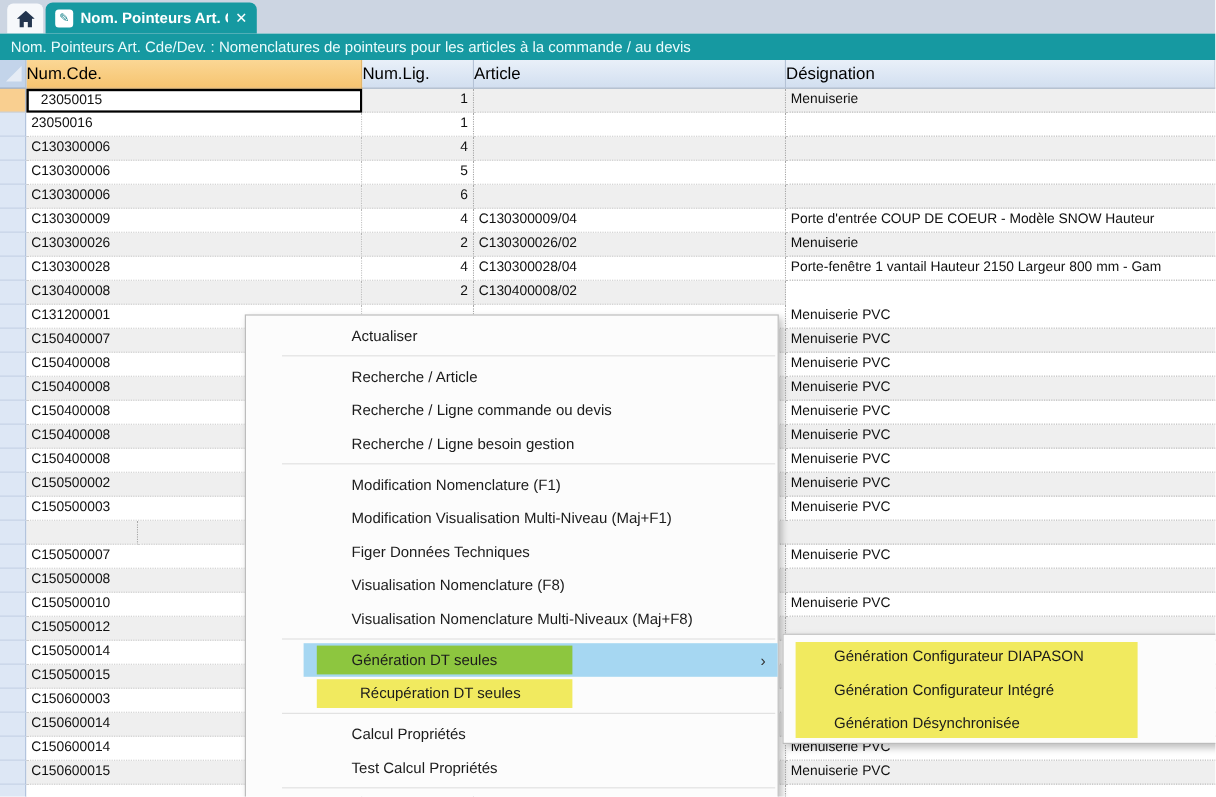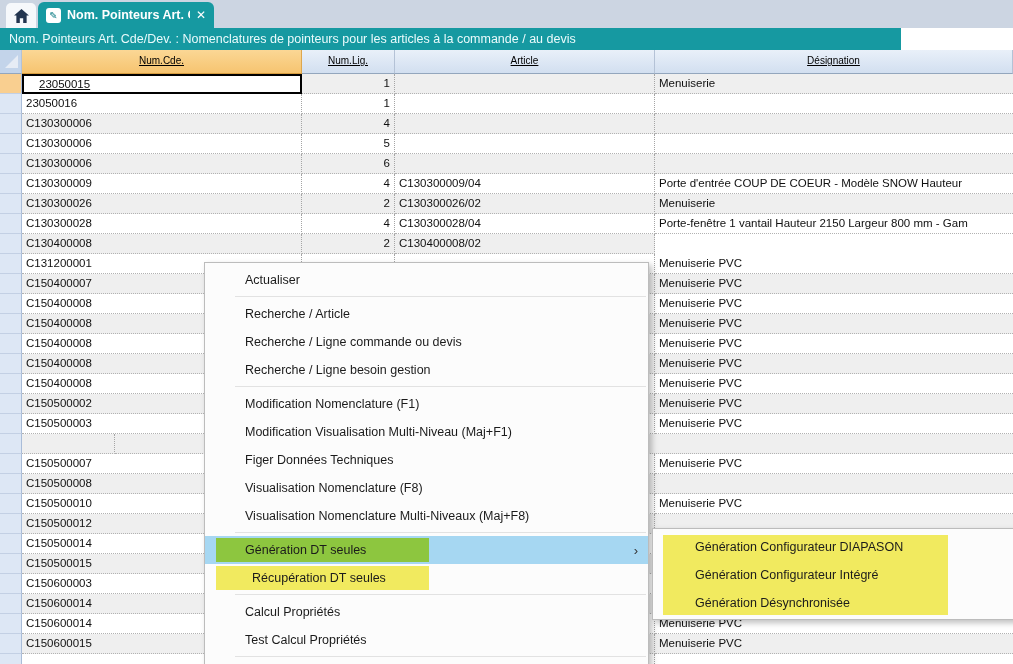--- a/index.html
+++ b/index.html
@@ -11,28 +11,28 @@
   .home-tab{position:absolute;left:6px;top:3px;width:30px;height:25px;background:#f6f8fb;
     border-radius:5px 5px 0 0;display:flex;align-items:center;justify-content:center;cursor:default;}
   .active-tab{position:absolute;left:38px;top:2px;width:176px;height:26px;background:var(--teal);
     border-radius:6px 6px 0 0;display:flex;align-items:center;color:#fff;padding:0 8px;box-sizing:border-box;}
   .edit-ico{width:15px;height:15px;background:#fff;border-radius:3px;margin-right:6px;flex:0 0 auto;
     display:flex;align-items:center;justify-content:center;font-size:10px;color:#0d7d85;font-weight:bold;}
   .tab-label{font-size:12.5px;font-weight:bold;white-space:nowrap;overflow:hidden;flex:1;}
   .tab-close{font-size:12px;margin-left:6px;color:#fff;flex:0 0 auto;}
 
   
-  .titlebar{position:absolute;left:0;top:28px;width:901px;height:22px;background:var(--teal);
+  .titlebar{position:absolute;left:0;top:28px;width:1013px;height:22px;background:var(--teal);
     color:#eafbfc;font-size:12.5px;line-height:22px;padding-left:9px;box-sizing:border-box;white-space:nowrap;}
 
   
   .thead{position:absolute;left:0;top:50px;width:1013px;height:24px;display:flex;}
-  .th{box-sizing:border-box;font-size:10px;color:#000;text-align:center;line-height:22px;
+  .th{box-sizing:border-box;font-size:14px;color:#000;text-align:left;line-height:22px;
     background:linear-gradient(#e9f0f9,#d2dff0);border-right:1px solid #b4c2d6;border-bottom:1px solid #93a6bd;
-    white-space:nowrap;overflow:hidden;text-decoration:underline;}
+    white-space:nowrap;overflow:hidden;}
   .th.corner{background:#c3d4ea;position:relative;}
   .th.corner .tri{position:absolute;right:3px;bottom:5px;width:0;height:0;
     border-left:13px solid transparent;border-bottom:13px solid #e6ecf5;}
   .th.sorted{background:linear-gradient(#fbd795,#f6c470);border-right:1px solid #dda74e;border-bottom:1px solid #d69c3f;}
   .c-rh{width:22px;flex:0 0 auto;}
   .c1{width:280px;flex:0 0 auto;}
   .c2{width:93px;flex:0 0 auto;}
   .c3{width:260px;flex:0 0 auto;}
   .c4{flex:1;}
 
@@ -40,27 +40,27 @@
   .row{display:flex;height:20px;}
   .row .cell{box-sizing:border-box;font-size:11.5px;color:#101010;line-height:19px;
     border-bottom:1px dotted #b2b2b2;border-right:1px dotted #a5a5a5;white-space:nowrap;overflow:hidden;
     padding:0 4px;background:#fff;}
   .row.odd .cell{background:#efefef;}
   .row .rh{background:#dde7f5;border-right:1px solid #a9bcd8;border-bottom:1px solid #c3d0e4;padding:0;}
   .row.odd .rh{background:#dde7f5;}
   .row .num{text-align:right;}
   .row .des{border-right:none;}
   .row.selected .rh{background:#f9cf90;}
-  .row.selected .cd{border:2px solid #000;background:#fff;line-height:16px;padding-left:15px;text-decoration:underline;}
+  .row.selected .cd{border:2px solid #000;background:#fff;line-height:16px;padding-left:10px;}
 
   
   .menu{position:absolute;left:204px;top:262px;width:445px;height:410px;background:#fcfcfc;
     border:1px solid #bcbcbc;box-shadow:3px 3px 6px rgba(0,0,0,.25);box-sizing:border-box;padding-top:3px;z-index:5;}
   .mi{position:relative;display:flex;align-items:center;height:28px;padding-left:11px;
-    font-size:12.5px;color:#1b1b1b;cursor:default;}
+    font-size:12.5px;color:#1b1b1b;cursor:default;margin-left:48px;}
   .mi>span{padding-left:29px;}
   .mi.hovered{background:var(--hoverblue);align-items:center;}
   .mi>span.hl{box-sizing:border-box;width:213px;height:24px;line-height:24px;padding-left:29px;}
   .mi>span.hl-green{background:var(--green);}
   .mi>span.hl-yellow{background:var(--yellow);padding-left:36px;}
   .mi .arrow{position:absolute;right:10px;font-size:13px;color:#333;padding:0;}
   .sep{height:6px;position:relative;}
   .sep::after{content:'';position:absolute;left:30px;right:2px;top:2px;border-top:1px solid #e2e2e2;}
 
   

